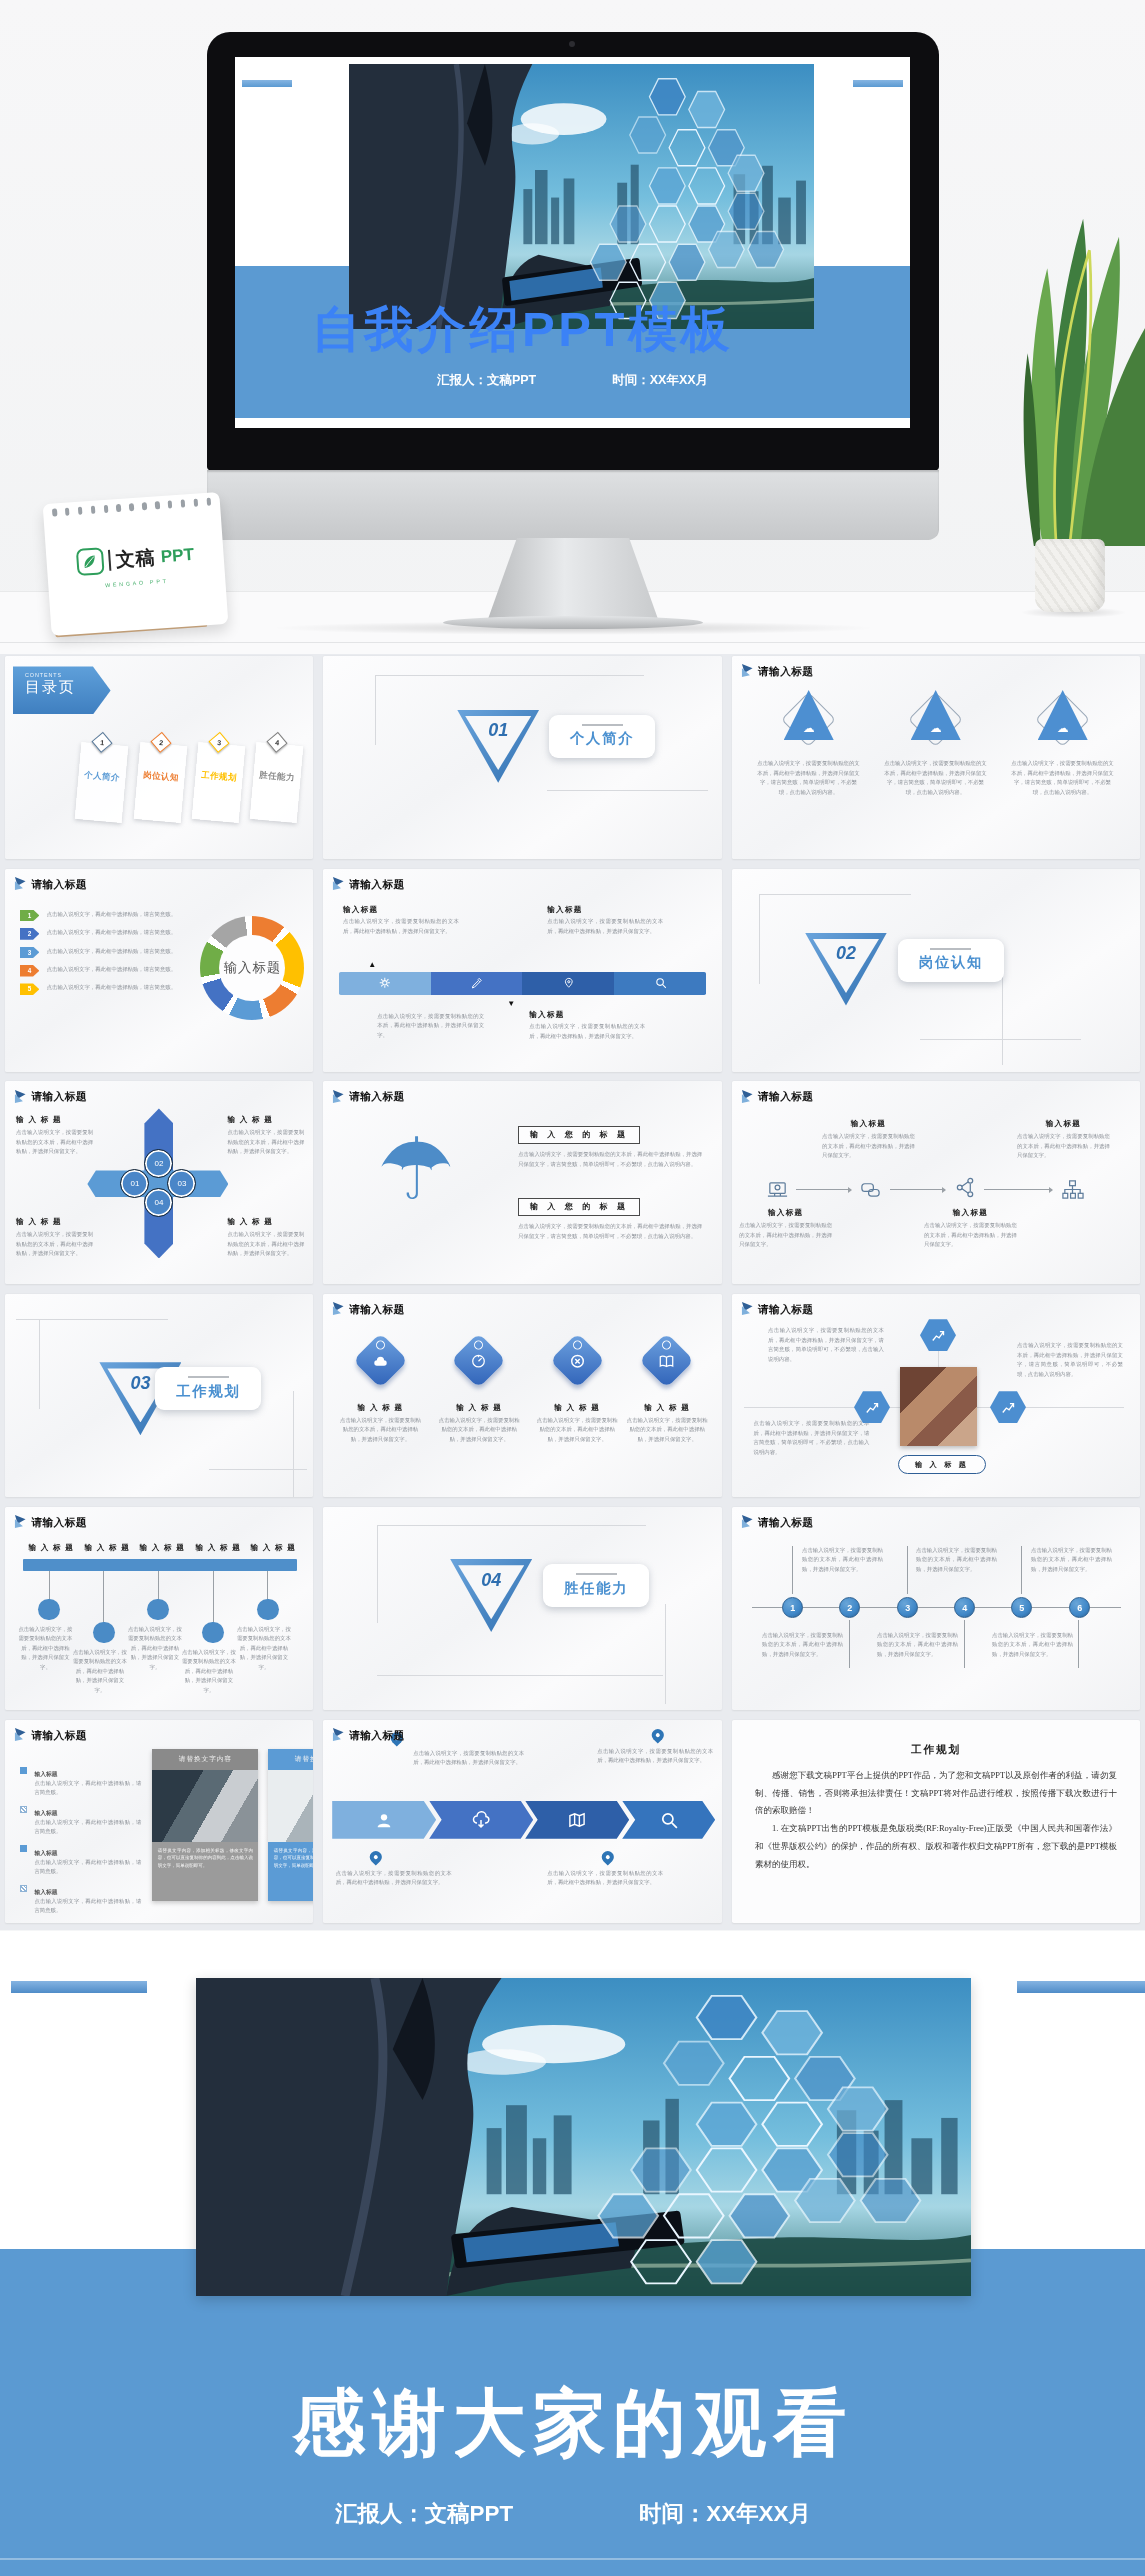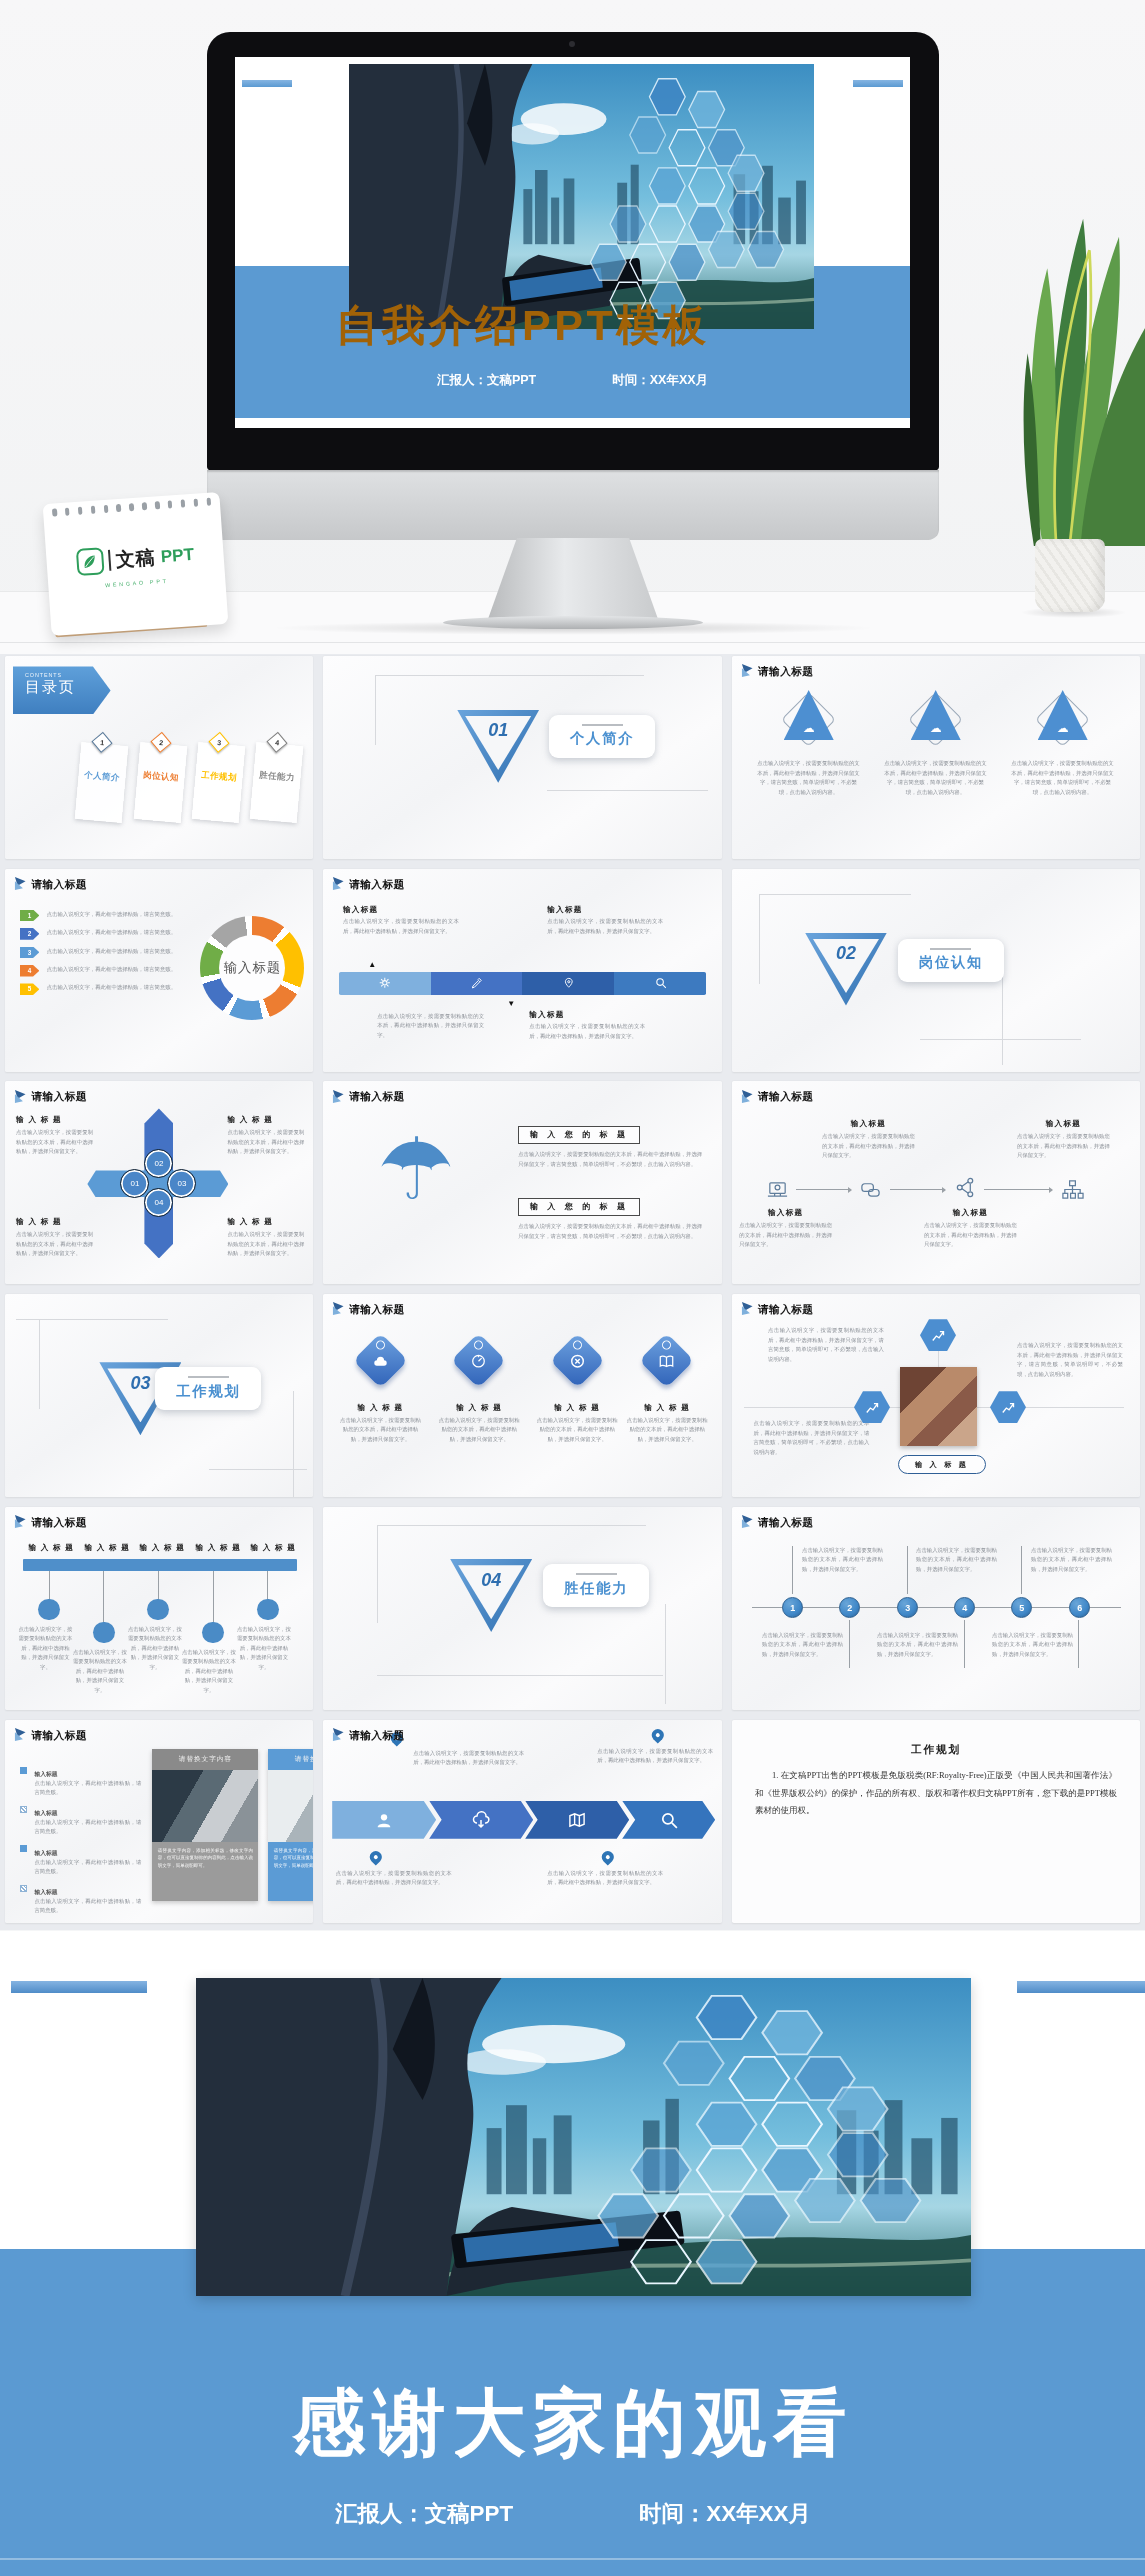--- a/index.html
+++ b/index.html
@@ -10,21 +10,21 @@
 .hero{position:absolute;left:0;top:0;width:1146px;height:654px;background:linear-gradient(#f7f7f8,#f2f3f4)}
 .desk{position:absolute;left:0;top:591px;width:1146px;height:64px;background:#fafafb;border-top:0.9px solid #e8e9ea}
 .desk-line{position:absolute;left:0;top:642px;width:1146px;height:0.9px;background:#e3e4e6}
 .mshadow{position:absolute;left:269px;top:621px;width:609px;height:14.3px;background:radial-gradient(ellipse at center,rgba(0,0,0,.16),rgba(0,0,0,0) 70%)}
 .bezel{position:absolute;left:207px;top:32px;width:732px;height:438px;background:#0d0d10;border-radius:23px 23px 3.6px 3.6px}
 .cam{position:absolute;left:569px;top:41px;width:6.3px;height:6.3px;border-radius:50%;background:#2c2c31}
 .screen{position:absolute;left:235px;top:57px;width:675px;height:371px;background:#fff;overflow:hidden}
 .sbar{position:absolute;top:23px;height:7.2px;background:linear-gradient(#86b5e2,#5b9ad2)}
 .scr-pic{position:absolute;left:114px;top:7.2px;width:465px;height:265px;z-index:2}
 .band{position:absolute;left:0;top:209px;width:675px;height:152px;background:#5b9ad2;z-index:1}
-.band-title{position:absolute;left:0;top:240px;width:575px;text-align:center;font-size:43px;font-weight:bold;color:#a16207;letter-spacing:3.6px;z-index:3}
+.band-title{position:absolute;left:0;top:240px;width:575px;text-align:center;font-size:49px;font-weight:bold;color:#3b82f6;letter-spacing:3.6px;z-index:3}
 .band-sub{position:absolute;left:0;top:315px;width:675px;text-align:center;z-index:3;color:#fff;font-size:12.5px;font-weight:bold}
 .band-sub span{margin:0 38px}
 .chin{position:absolute;left:207px;top:470px;width:732px;height:70px;background:linear-gradient(#dfe1e3,#c6c8ca);border-radius:0 0 10.7px 10.7px;box-shadow:inset 0 1.8px 1.8px rgba(0,0,0,.18)}
 .neck{position:absolute;left:488px;top:538px;width:170px;height:81px;background:linear-gradient(90deg,#b9bbbd,#e8eaec 45%,#c9cbcd);clip-path:polygon(17% 0,83% 0,100% 100%,0 100%)}
 .foot{position:absolute;left:443px;top:616px;width:260px;height:13.4px;border-radius:50%;background:linear-gradient(#e3e5e7,#aeb0b2)}
 .pot{position:absolute;left:1035px;top:539px;width:70px;height:73px;background:repeating-linear-gradient(55deg,#f2f1ee 0 5.4px,#e7e6e2 5.4px 8px);border-radius:7.2px 7.2px 14.3px 14.3px;box-shadow:inset -7.2px 0 9px rgba(0,0,0,.08)}
 .pshadow{position:absolute;left:1020px;top:607px;width:107px;height:10.7px;background:radial-gradient(ellipse at center,rgba(0,0,0,.15),rgba(0,0,0,0) 70%)}
 .leaves{position:absolute;left:971px;top:183px;width:175px;height:363px}
 .cal{position:absolute;left:47px;top:498px;width:177px;height:132px;background:#fff;border-radius:7.2px;box-shadow:0 7.2px 14.3px rgba(0,0,0,.14);transform:rotate(-4deg)}
 .calbase{position:absolute;left:55px;top:619px;width:152px;height:12.5px;background:#d9b287;transform:rotate(-4deg);border-radius:1.8px}
@@ -867,20 +867,21 @@
       </div>
     <span class="pin" style="left:279px;top:131px"></span>
     <div class="tb" style="left:224px;top:149px;width:116px">
         <p class="t">点击输入说明文字，按需要复制粘贴您的文本后，再此框中选择粘贴，并选择只保留文字。</p>
       </div>
   </div>
 
   <div class="card" style="background:#fcfcfd">
     <div class="cp-title">工作规划</div>
     <div class="cp">
+      <p>感谢您下载文稿PPT平台上提供的PPT作品，为了您和文稿PPT以及原创作者的利益，请勿复制、传播、销售，否则将承担法律责任！文稿PPT将对作品进行维权，按照传播下载次数进行十倍的索取赔偿！</p>
       <p>1. 在文稿PPT出售的PPT模板是免版税类(RF:Royalty-Free)正版受《中国人民共和国著作法》和《世界版权公约》的保护，作品的所有权、版权和著作权归文稿PPT所有，您下载的是PPT模板素材的使用权。</p>
     </div>
   </div>
 
 </section>
 
 <section class="bottom">
   <div class="bb"></div>
   <div class="side-bar" style="left:10.7px;width:136px"></div>
   <div class="side-bar" style="left:1017px;width:129px"></div>

